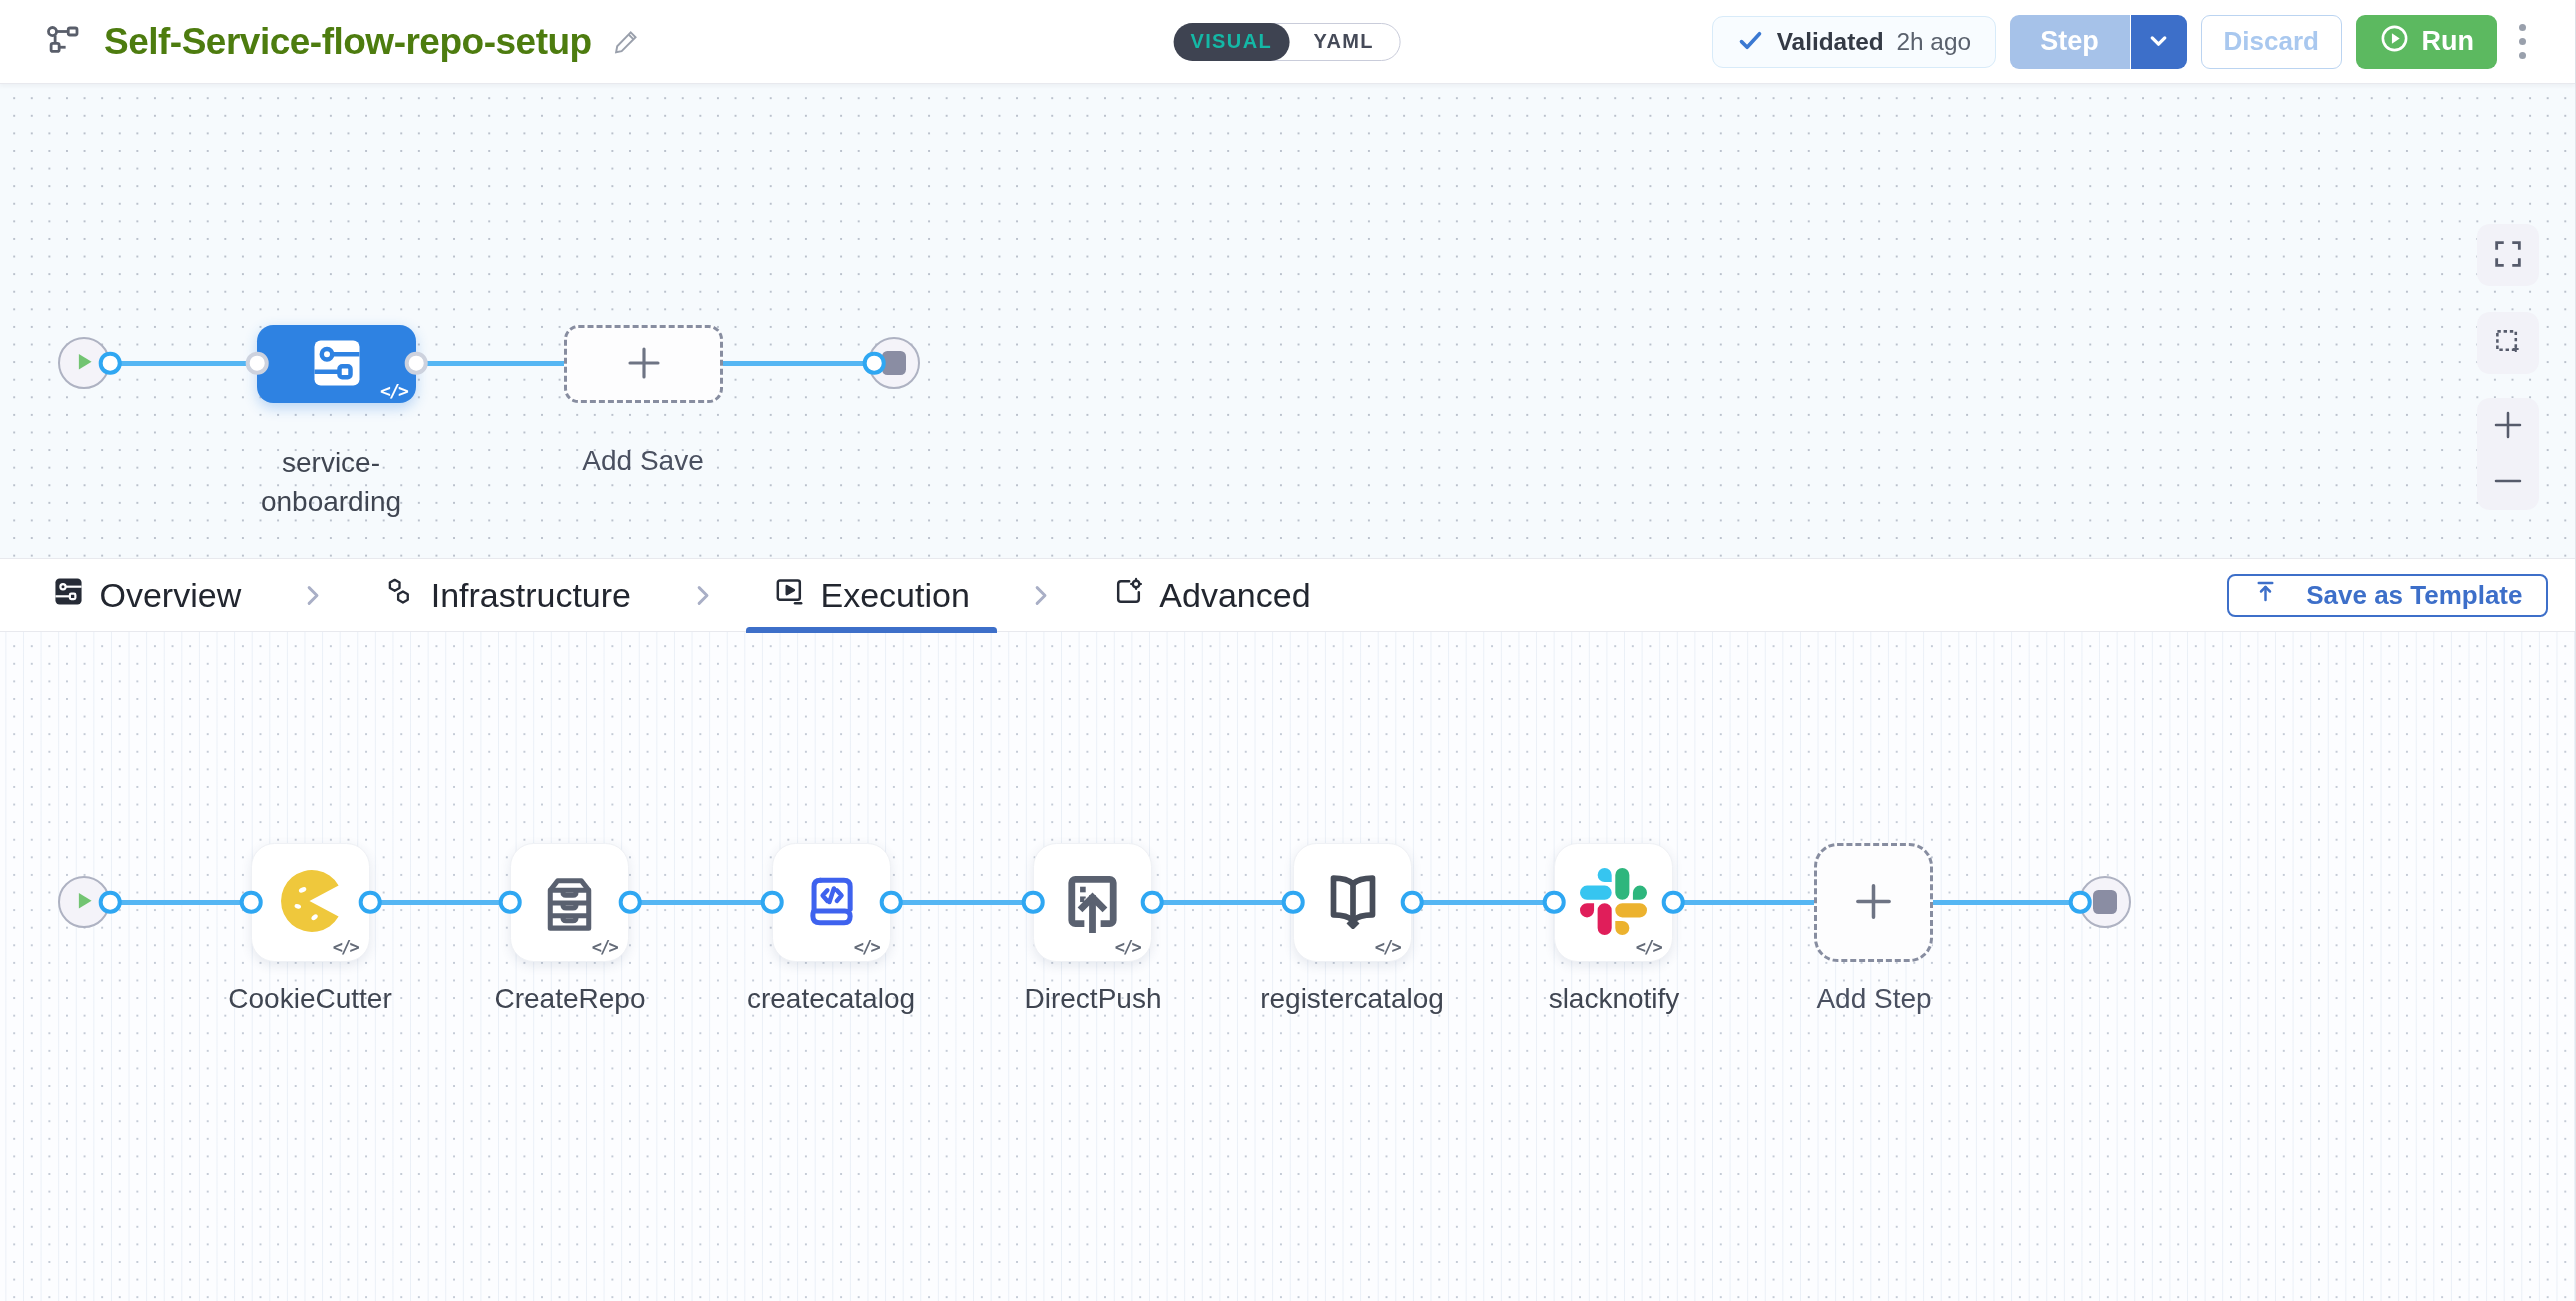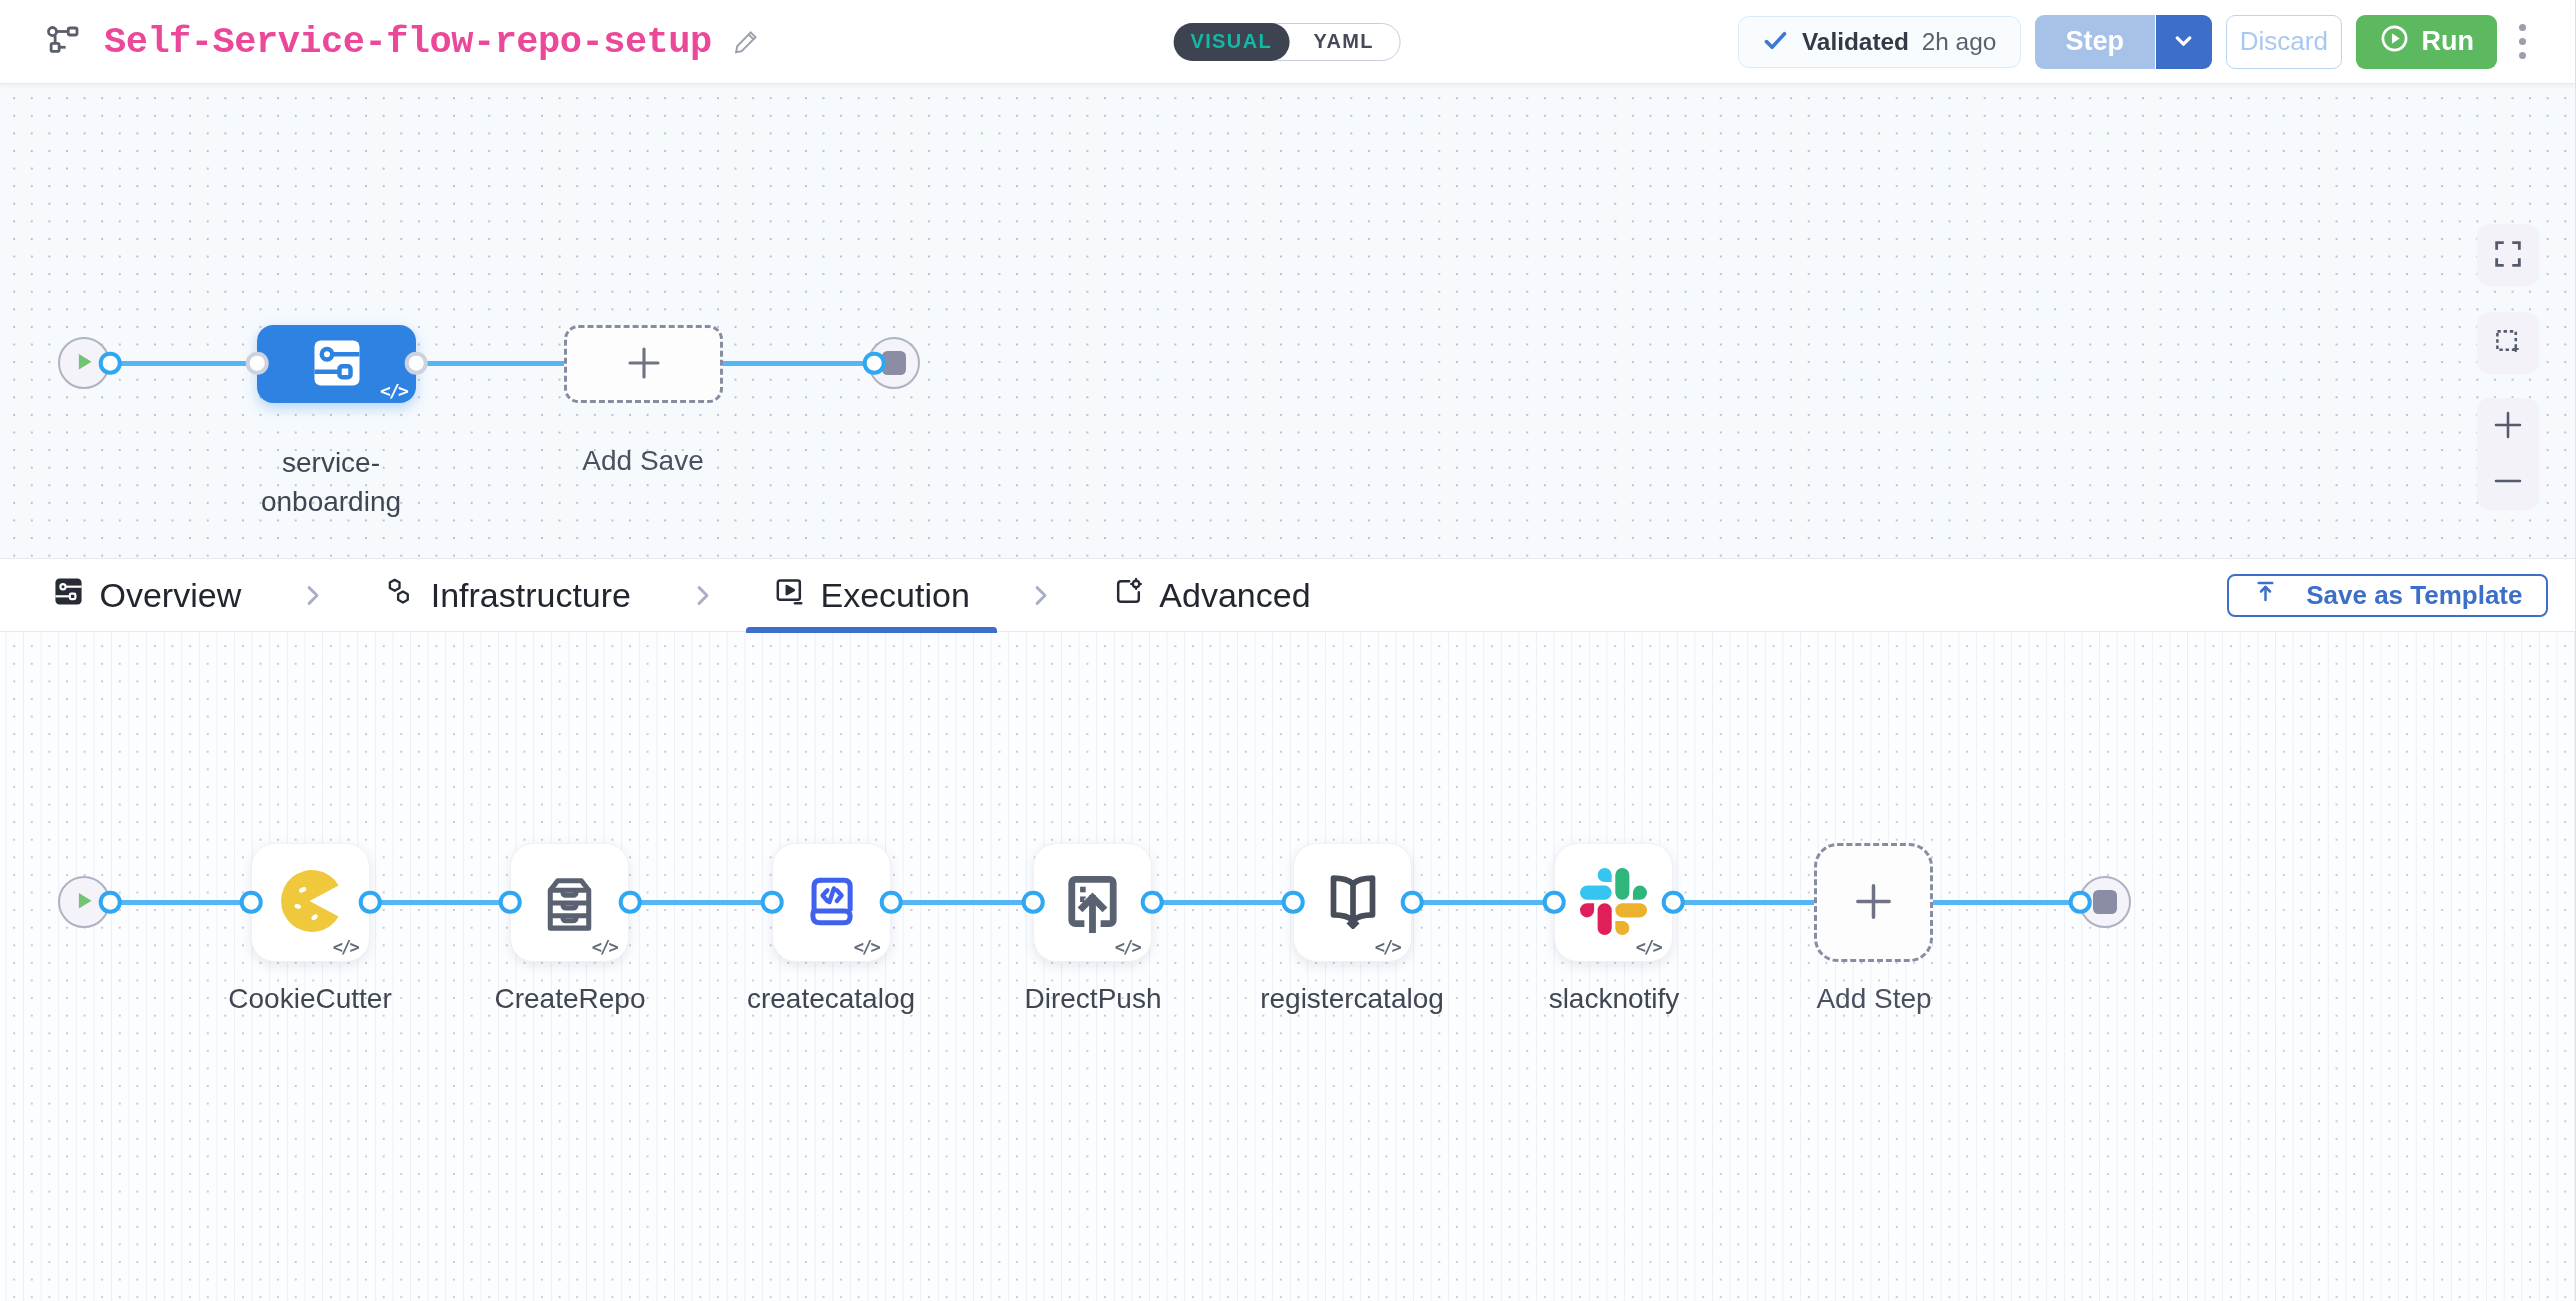--- a/index.html
+++ b/index.html
@@ -3,43 +3,43 @@
 <meta charset="utf-8">
 <style>
   * { margin:0; padding:0; box-sizing:border-box; }
   html,body { width:2576px; height:1302px; font-family:"Liberation Sans", sans-serif; background:#fff; overflow:hidden; }
   .app { position:relative; width:2576px; height:1302px; border-right:1.8px solid #E2E4EA; }
 
   
   .header { position:relative; height:84px; background:#fff; border-bottom:1.8px solid #E8E9EE;
             box-shadow:0 1.8px 4.5px rgba(30,40,60,.05); display:flex; align-items:center; padding:0 42px; z-index:30; }
   .header-left { display:flex; align-items:center; gap:20px; }
-  .page-title { font-size:37px; font-weight:700; color:#ec4899; letter-spacing:-0.5px;font-family:Liberation Mono, monospace; }
+  .page-title { font-size:37px; font-weight:700; color:#4d7c0f; letter-spacing:-0.5px; }
   .icon-btn { display:inline-flex; align-items:center; justify-content:center; background:none; border:none; cursor:pointer; }
 
   .mode-toggle { position:absolute; left:50%; top:50%; transform:translate(-50%,-50%);
                  display:flex; align-items:center; height:38px; border:1.8px solid #C9CCDA; border-radius:20px; background:#fff; }
   .mode-seg { min-width:116px; height:38px; margin:-1.8px; display:flex; align-items:center; justify-content:center;
               font-size:20px; font-weight:700; letter-spacing:1.4px; border-radius:20px; cursor:pointer; }
   .mode-seg.active { background:#3E4351; color:#14b8a6; }
   .mode-seg.inactive { color:#454A58; background:transparent; }
 
   .header-right { margin-left:auto; display:flex; align-items:center; gap:14px; }
   .validated-pill { display:flex; align-items:center; gap:12.7px; height:52px; padding:0 23.5px;
                     background:#F8FCFF; border:1.8px solid #D8EBF9; border-radius:11px; }
   .validated-label { font-size:24.4px; font-weight:700; color:#343A45; }
   .validated-time { font-size:24.4px; color:#5A616D; }
 
   .save-split { display:flex; height:54px; border-radius:9px; overflow:hidden; cursor:pointer; }
   .save-main { width:121px; background:#A6C2E9; color:#fff; font-size:27px; font-weight:700;
                display:flex; align-items:center; justify-content:center; border-right:1.8px solid #fff; }
   .save-caret { width:56px; background:#3D6FC9; display:flex; align-items:center; justify-content:center; }
 
-  .discard-btn { height:54px; padding:0 13px; background:#fff; border:1.8px solid #BBD4F1; border-radius:9px;
-                 color:#A9C8EF; font-size:26px; font-weight:400; display:flex; align-items:center; cursor:pointer; }
+  .discard-btn { height:54px; padding:0 22px; background:#fff; border:1.8px solid #BBD4F1; border-radius:9px;
+                 color:#A9C8EF; font-size:26px; font-weight:700; display:flex; align-items:center; cursor:pointer; }
   .run-btn { height:54px; padding:0 23.5px; background:#5CB960; border:none; border-radius:9px; color:#fff;
              font-size:27px; font-weight:700; display:flex; align-items:center; gap:11px; cursor:pointer; }
   .kebab { display:flex; flex-direction:column; gap:7.2px; padding:7.2px; cursor:pointer; }
   .kebab span { width:7.2px; height:7.2px; border-radius:50%; background:#99A0AC; }
 
   
   .canvas { position:relative; overflow:hidden; }
   .canvas-1 { height:474px; background:#F6FAFD;
       background-image:radial-gradient(circle, #BAC1CC 1.2px, transparent 1.4px);
       background-size:17.6px 17.6px; background-position:5.4px 5.4px; }

